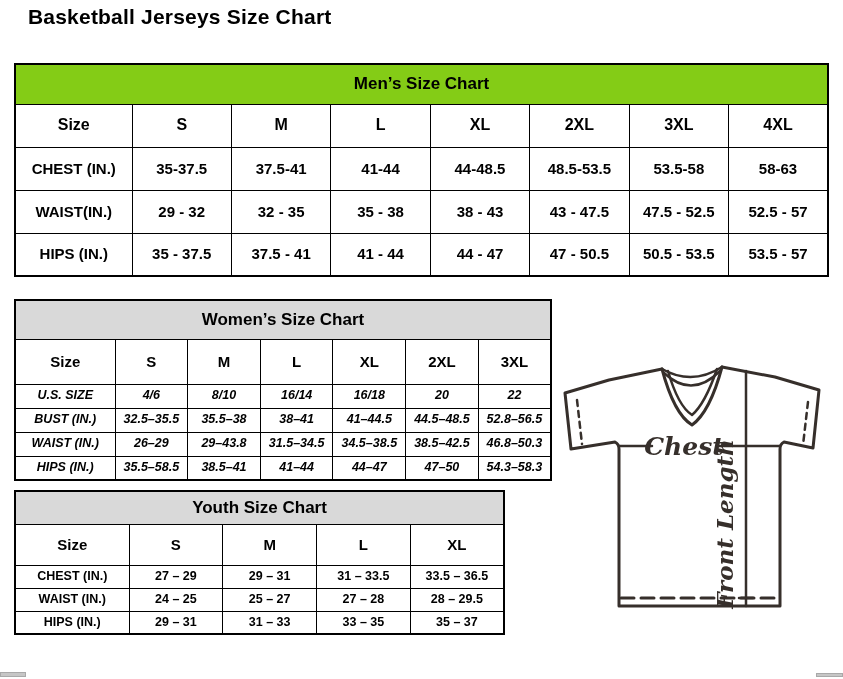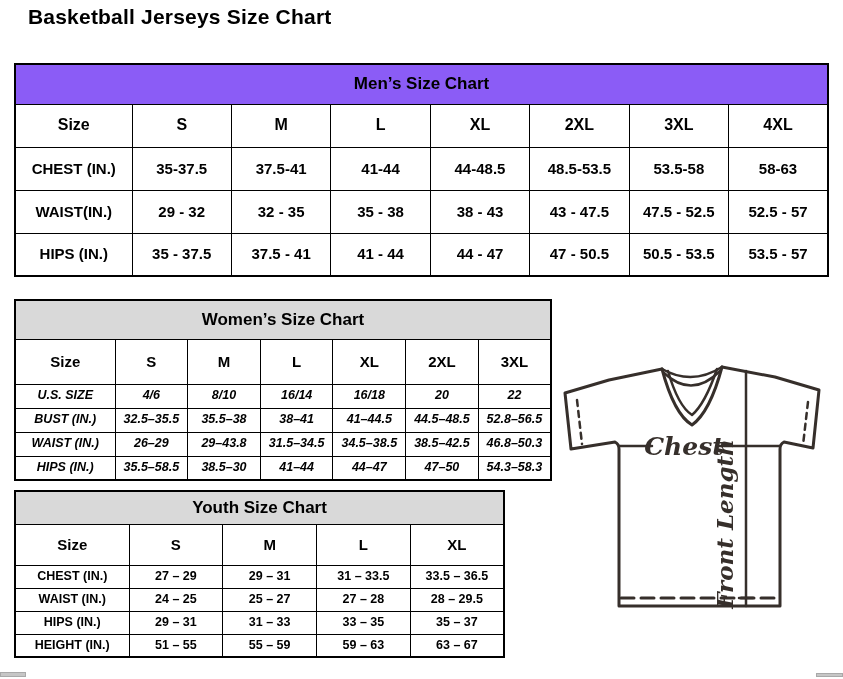--- a/index.html
+++ b/index.html
@@ -70,21 +70,21 @@
       <col>
       <col>
       <col>
       <col>
       <col>
       <col>
       <col>
     </colgroup>
     <tbody>
       <tr class="title-row">
-        <th class="tbl-title" colspan="8" style="background:#8b5cf6">Men’s Size Chart</th>
+        <th class="tbl-title" colspan="8" style="background:#84cc16">Men’s Size Chart</th>
       </tr>
       <tr class="size-row">
         <td class="lab">Size</td>
         <td>S</td>
         <td>M</td>
         <td>L</td>
         <td>XL</td>
         <td>2XL</td>
         <td>3XL</td>
         <td>4XL</td>
@@ -167,21 +167,21 @@
         <td>26–29</td>
         <td>29–43.8</td>
         <td>31.5–34.5</td>
         <td>34.5–38.5</td>
         <td>38.5–42.5</td>
         <td>46.8–50.3</td>
       </tr>
       <tr class="data">
         <td class="lab">HIPS (IN.)</td>
         <td>35.5–58.5</td>
-        <td>38.5–30</td>
+        <td>38.5–41</td>
         <td>41–44</td>
         <td>44–47</td>
         <td>47–50</td>
         <td>54.3–58.3</td>
       </tr>
     </tbody>
   </table>
 <table class="size-table" id="youth">
     <colgroup>
       <col style="width:114px">
@@ -215,27 +215,20 @@
         <td>27 – 28</td>
         <td>28 – 29.5</td>
       </tr>
       <tr class="data">
         <td class="lab">HIPS (IN.)</td>
         <td>29 – 31</td>
         <td>31 – 33</td>
         <td>33 – 35</td>
         <td>35 – 37</td>
       </tr>
-      <tr class="data">
-        <td class="lab">HEIGHT (IN.)</td>
-        <td>51 – 55</td>
-        <td>55 – 59</td>
-        <td>59 – 63</td>
-        <td>63 – 67</td>
-      </tr>
     </tbody>
   </table>
 
 <div class="jersey-wrap">
   <svg width="282" height="276" viewBox="0 0 282 276">
     <g fill="none" stroke="#362f2b" stroke-width="3" stroke-linejoin="round" stroke-linecap="round">
 
       <path d="M106,13 L53,24 L9,37 L15,93 L59,86 Q63,88 63,93 L63,250 L224,250 L224,93 Q224,88 228,86 L257,92 L263,34 L219,21 L166,11"></path>
 
       <path d="M106,13 Q136,30 166,11" stroke-width="2.5"></path>

